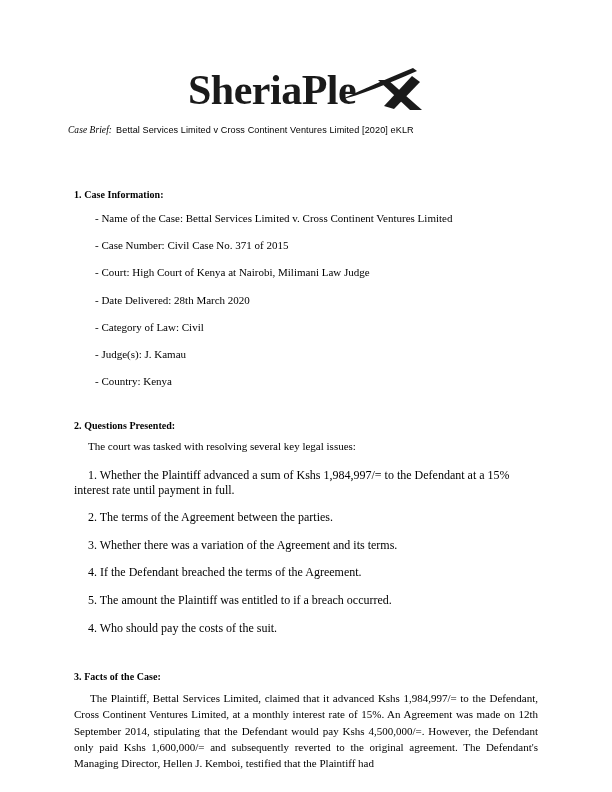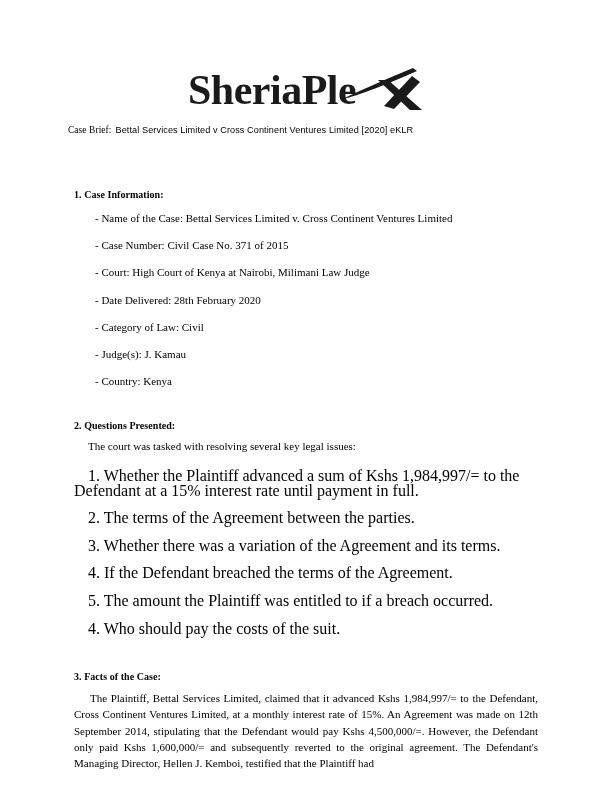--- a/index.html
+++ b/index.html
@@ -46,20 +46,21 @@
     left: 68px;
     top: 124px;
     width: 480px;
     font-size: 9.4px;
     line-height: 13px;
     letter-spacing: 0.1px;
     white-space: nowrap;
   }
   .case-citation .cb-label {
     font-family: "Liberation Serif", "DejaVu Serif", serif;
+    font-style: italic;
   }
   .case-citation .cb-value {
     font-family: "Liberation Sans", "DejaVu Sans", sans-serif;
     font-size: 9.1px;
   }
 
   
   .content {
     position: absolute;
     left: 74px;
@@ -106,21 +107,21 @@
     text-align: justify;
     text-justify: inter-word;
   }
 
   .q-list {
     list-style: none;
     margin: 0;
     padding: 0;
   }
   .q-list li {
-    font-size: 16px;
+    font-size: 12px;
     line-height: 15.2px;
     margin: 0 0 12.4px 0;
     text-indent: 14px;
   }
 
   .spacer-lg { height: 22px; }
   .spacer-md { height: 18px; }
 </style>
 </head>
 <body>
@@ -143,21 +144,21 @@
   </div>
 
   <div class="content">
 
     <section class="section">
       <h2 class="section-heading">1. Case Information:</h2>
       <ul class="bullet-list">
         <li>- Name of the Case: Bettal Services Limited v. Cross Continent Ventures Limited</li>
         <li>- Case Number: Civil Case No. 371 of 2015</li>
         <li>- Court: High Court of Kenya at Nairobi, Milimani Law Judge</li>
-        <li>- Date Delivered: 28th February 2020</li>
+        <li>- Date Delivered: 28th March 2020</li>
         <li>- Category of Law: Civil</li>
         <li>- Judge(s): J. Kamau</li>
         <li>- Country: Kenya</li>
       </ul>
     </section>
 
     <div class="spacer-md"></div>
 
     <section class="section">
       <h2 class="section-heading">2. Questions Presented:</h2>

